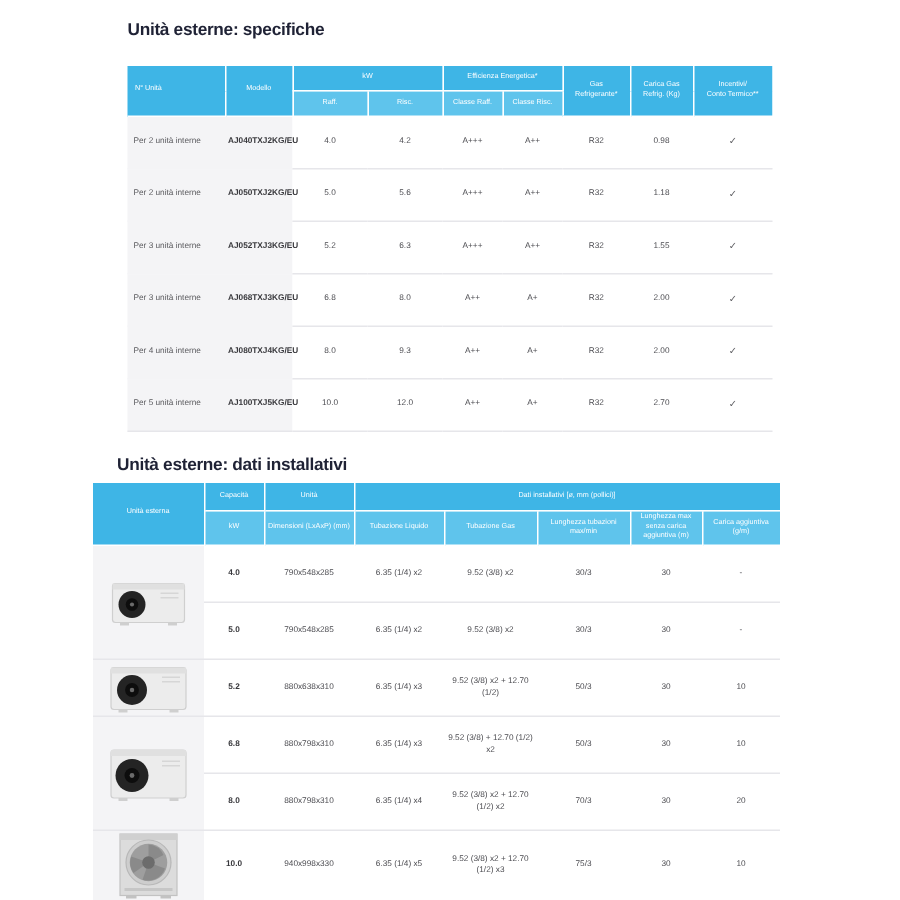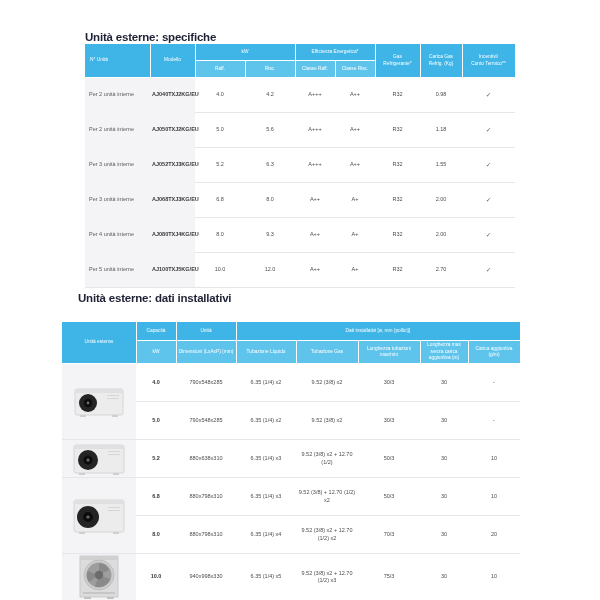--- a/index.html
+++ b/index.html
@@ -1,20 +1,20 @@
 <!DOCTYPE html>
 <html style="--header-blue: #3eb5e6; --header-blue-light: #5fc4ec; --band-gray: #f4f4f6; --row-line: #e6e6ea; --title-text: #1f2235; --body-text: #4d4d52; --check-mark: #5a5a5e;"><head>
 <meta charset="utf-8">
 <style>
   html,body{margin:0;padding:0;background:#fff;}
   body{width:600px;height:600px;font-family:"Liberation Sans",sans-serif;-webkit-font-smoothing:antialiased;}
   .canvas{position:relative;width:600px;height:600px;background:#fff;overflow:hidden;}
   .title{position:absolute;font-weight:bold;font-size:11.5px;letter-spacing:-0.2px;color:var(--title-text,#1f2235);}
-  #t1-title{left:85px;top:31px;}
-  #t2-title{left:62px;top:292px;padding-left:16px;}
+  #t1-title{left:85px;top:14px;}
+  #t2-title{left:62px;top:304px;padding-left:16px;}
   table{border-collapse:collapse;table-layout:fixed;position:absolute;}
   #t1{left:85px;top:44px;width:430px;}
   #t2{left:62px;top:322px;width:458px;}
   th{background:var(--header-blue,#3eb5e6);color:#fff;font-weight:normal;font-size:4.8px;
      padding:1px 2px;text-align:center;vertical-align:middle;
      border-right:1px solid #fff;border-bottom:1px solid #fff;line-height:1.35;}
   th.sub{background:var(--header-blue-light,#5fc4ec);}
   th.left{text-align:left;padding-left:5px;}
   #t1 thead tr.hrow1 th{height:14px;}
   #t1 thead tr.hrow2 th{height:14px;}

